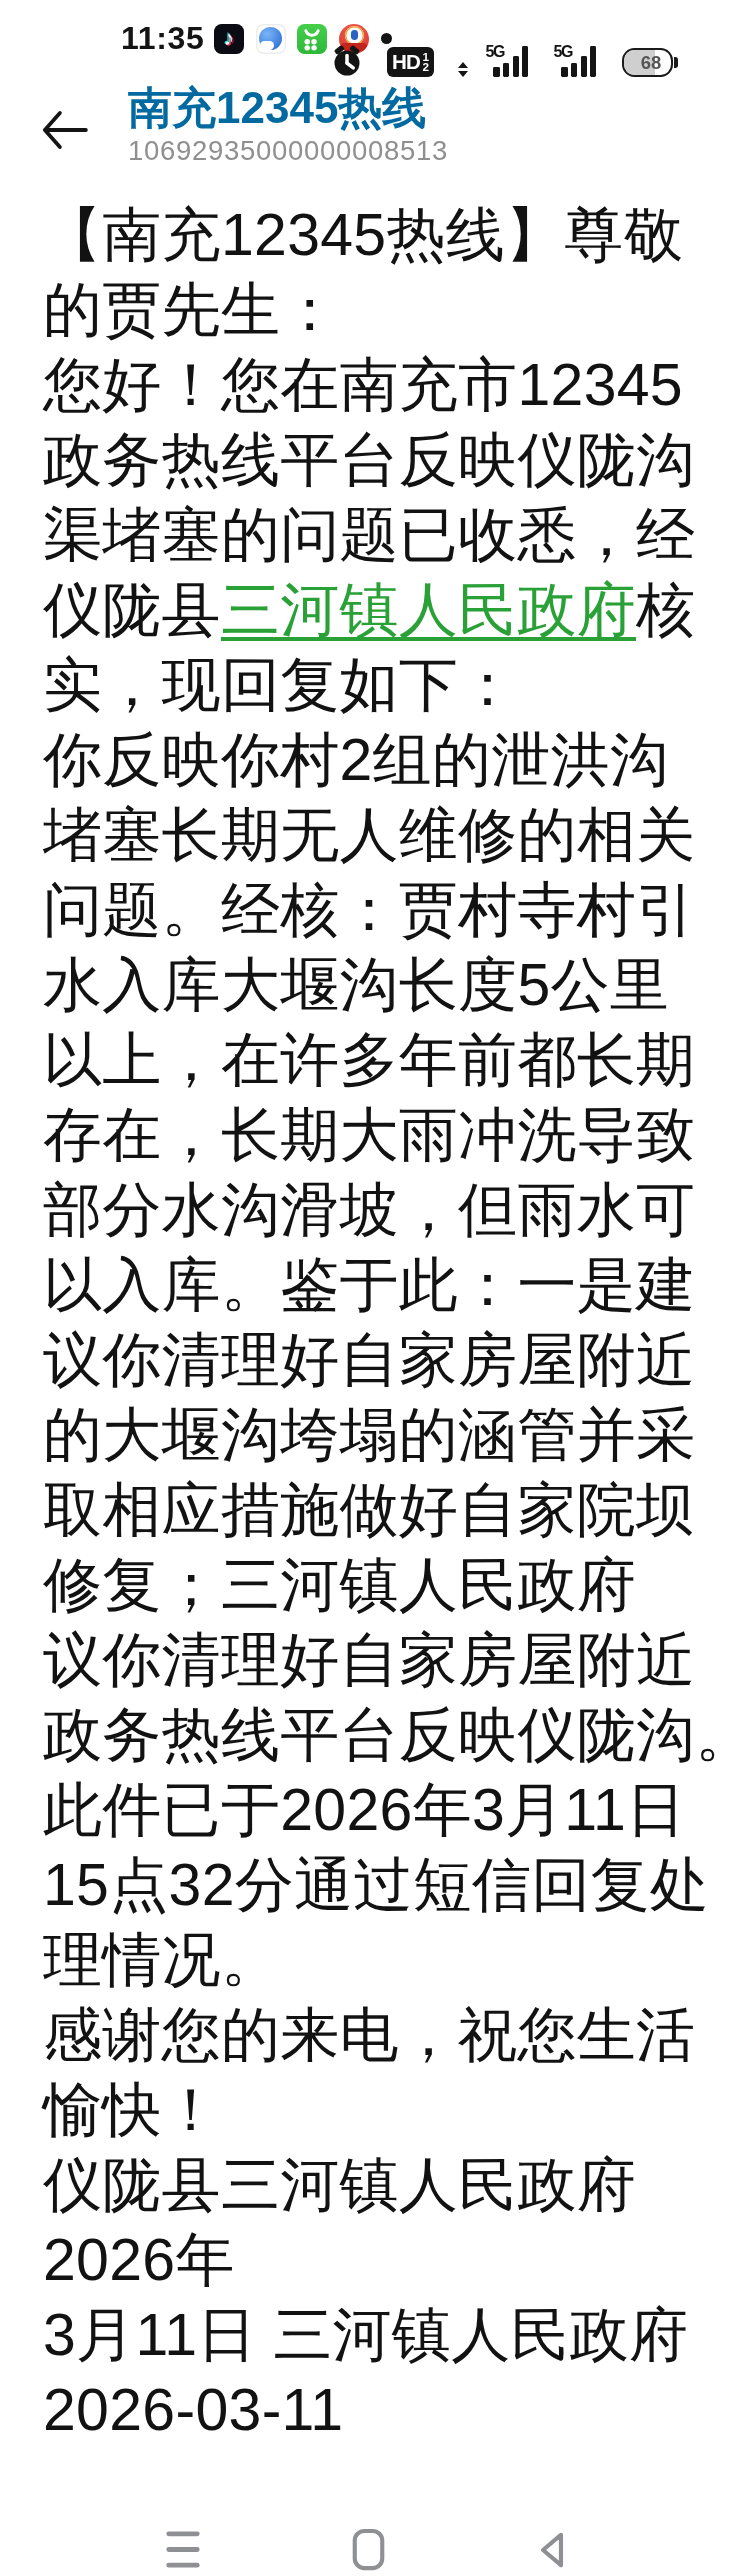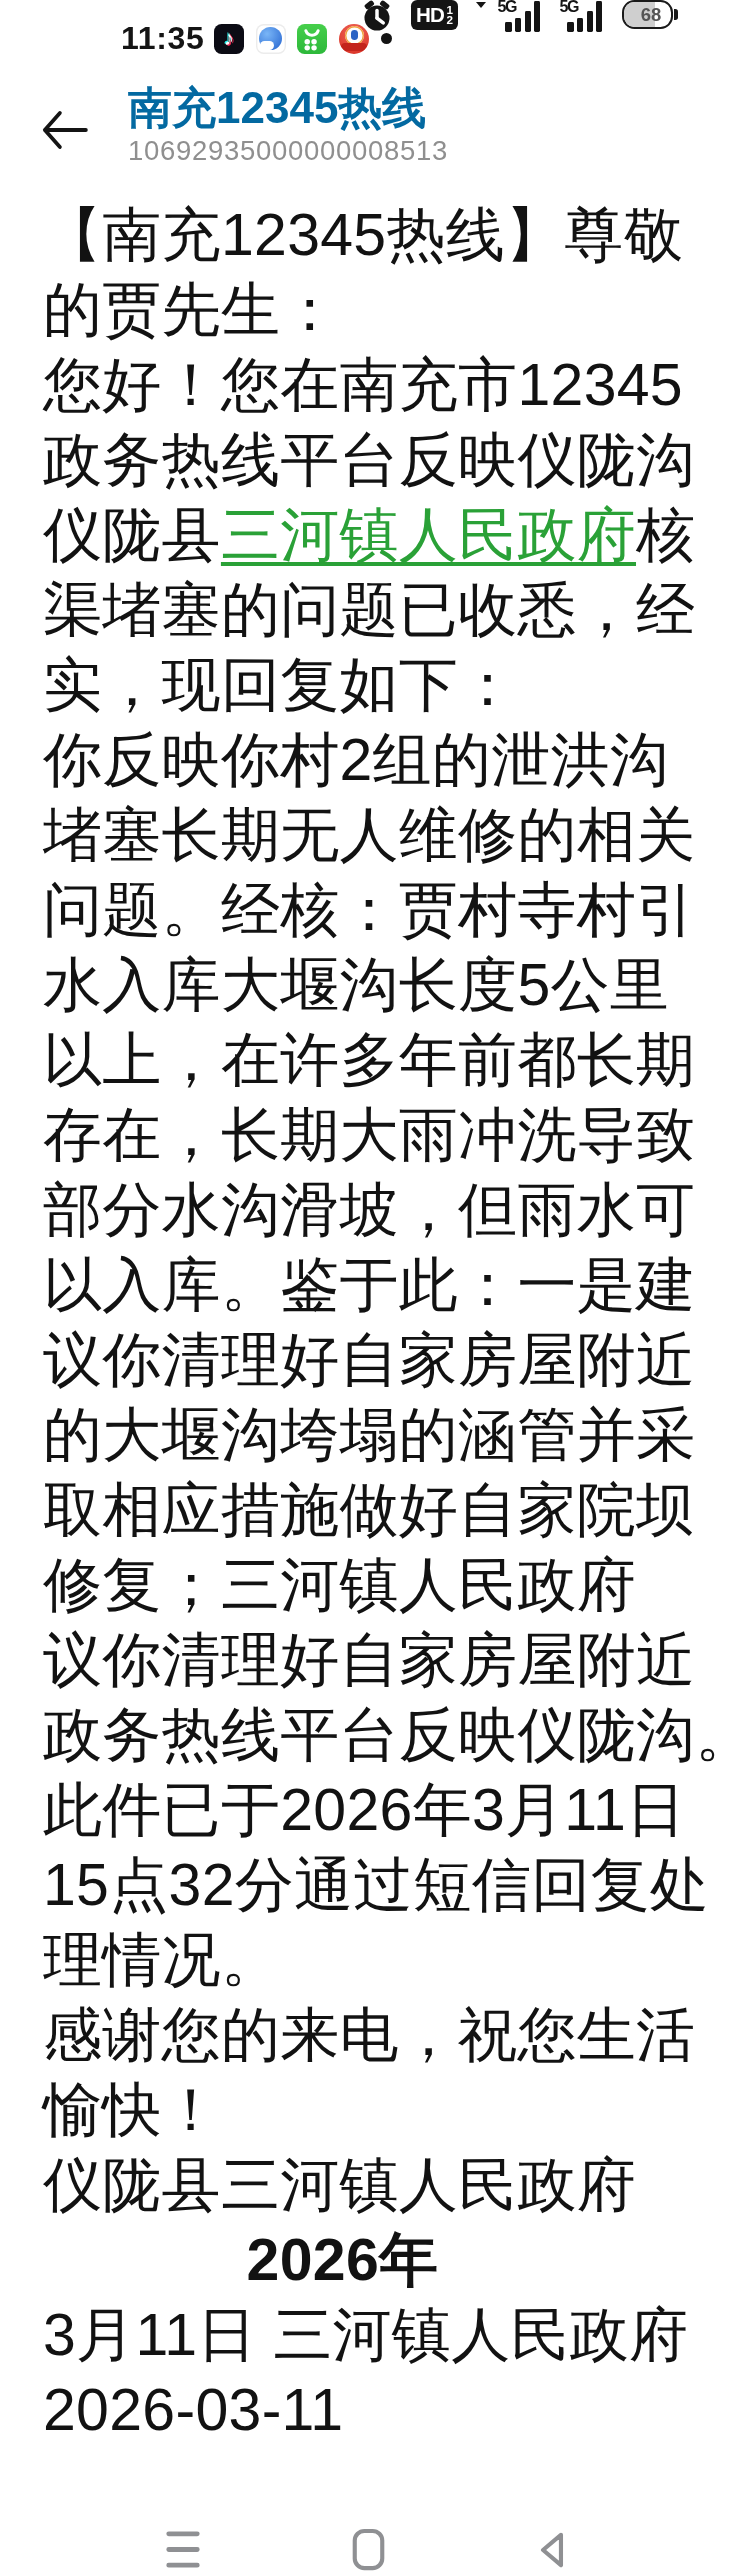--- a/index.html
+++ b/index.html
@@ -20,21 +20,21 @@
       background:radial-gradient(circle at 35% 30%,#7ab6f7,#2463cf);}
   .ic-qq .q-cloud{position:absolute;left:4.1px;bottom:3.4px;width:14.4px;height:9.6px;border-radius:6.9px;background:#fff;}
   .ic-green{background:linear-gradient(180deg,#46cf4b,#2db83a);}
   .ic-red{border-radius:50%;background:radial-gradient(circle at 50% 30%,#f2695c,#d52a1d);overflow:hidden;}
   .ic-red .r-disc{position:absolute;left:5.5px;top:2.7px;width:19px;height:19px;border-radius:50%;background:#fdfdfd;
       box-shadow:0 0 0 1.4px #f0a23c inset;}
   .ic-red .r-fig{position:absolute;left:11.7px;top:6.2px;width:6.9px;height:10.3px;border-radius:3.4px;background:#2b63c4;}
   .ic-red .r-band{position:absolute;left:2.1px;bottom:2.1px;width:26px;height:8.2px;border-radius:4.1px;background:#c3241c;}
   .ic-dot{width:11px;height:11px;border-radius:50%;background:#141414;flex:0 0 auto;}
 
-  .sys-icons{position:absolute;right:63px;top:0;height:77px;display:flex;align-items:flex-start;gap:18px;}
+  .sys-icons{position:absolute;right:63px;top:0;height:77px;display:flex;align-items:flex-end;gap:24px;}
   .hd-badge{background:#141414;border-radius:6.2px;height:30px;display:flex;align-items:center;padding:0 4.8px;}
   .hd-badge .hd-txt{color:#fff;font-size:20.6px;font-weight:800;letter-spacing:-0.7px;}
   .hd-badge .hd-sub{display:flex;flex-direction:column;margin-left:2.1px;color:#fff;
       font-size:11.7px;line-height:10.3px;font-weight:700;text-align:center;}
   .updown{display:flex;flex-direction:column;gap:2.7px;margin-right:-6.2px;margin-top:-6.9px;}
   .updown .tri-up{width:0;height:0;border-left:5.5px solid transparent;border-right:5.5px solid transparent;
       border-bottom:6.2px solid #141414;}
   .updown .tri-dn{width:0;height:0;border-left:5.5px solid transparent;border-right:5.5px solid transparent;
       border-top:6.2px solid #141414;}
   .sig{position:relative;width:44px;height:32px;}
@@ -56,21 +56,21 @@
   .header{position:absolute;top:88px;left:0;right:0;height:102px;}
   .back-btn{position:absolute;left:36px;top:18px;width:55px;height:48px;display:flex;
       align-items:center;justify-content:center;background:none;border:none;padding:0;cursor:pointer;}
   .titles{position:absolute;left:128px;top:0;}
   .page-title{font-size:44px;line-height:40px;font-weight:700;color:#0369a1;}
   .sender-number{margin-top:8.2px;font-size:27.5px;line-height:30px;color:#8f8f8f;letter-spacing:0.7px;}
 
   
   .message{position:absolute;top:198px;left:0;right:0;padding:0 41px 0 43px;}
   .msg-line{font-size:59px;line-height:75px;color:#121212;white-space:pre;letter-spacing:0.3px;}
-  .msg-line.align-right{text-align:center;padding-right:58px;font-weight:bold;}
+  .msg-line.align-right{text-align:left;padding-right:58px;}
   .gov-link{color:var(--link-color,#2aa137);text-decoration:underline;
       text-decoration-thickness:4.1px;text-underline-offset:6.9px;cursor:pointer;}
 
   
   .nav-bar{position:absolute;top:2528px;left:0;right:0;height:45px;}
   .nav-btn{position:absolute;top:0;width:38px;height:43px;display:flex;align-items:center;justify-content:center;
       background:none;border:none;padding:0;cursor:pointer;}
   .nav-menu{left:164px;}
   .nav-home{left:349px;}
   .nav-back{left:533px;}
@@ -159,22 +159,22 @@
     <div class="page-title">南充12345热线</div>
     <div class="sender-number">10692935000000008513</div>
   </div>
 </div>
 
 <div class="message" id="message-body">
     <div class="msg-line">【南充12345热线】尊敬</div>
     <div class="msg-line">的贾先生：</div>
     <div class="msg-line">您好！您在南充市12345</div>
     <div class="msg-line">政务热线平台反映仪陇沟</div>
+    <div class="msg-line">渠堵塞的问题已收悉，经</div>
     <div class="msg-line"><span>仪陇县</span><span class="gov-link">三河镇人民政府</span><span>核</span></div>
-    <div class="msg-line">渠堵塞的问题已收悉，经</div>
     <div class="msg-line">实，现回复如下：</div>
     <div class="msg-line">你反映你村2组的泄洪沟</div>
     <div class="msg-line">堵塞长期无人维修的相关</div>
     <div class="msg-line">问题。经核：贾村寺村引</div>
     <div class="msg-line">水入库大堰沟长度5公里</div>
     <div class="msg-line">以上，在许多年前都长期</div>
     <div class="msg-line">存在，长期大雨冲洗导致</div>
     <div class="msg-line">部分水沟滑坡，但雨水可</div>
     <div class="msg-line">以入库。鉴于此：一是建</div>
     <div class="msg-line">议你清理好自家房屋附近</div>

